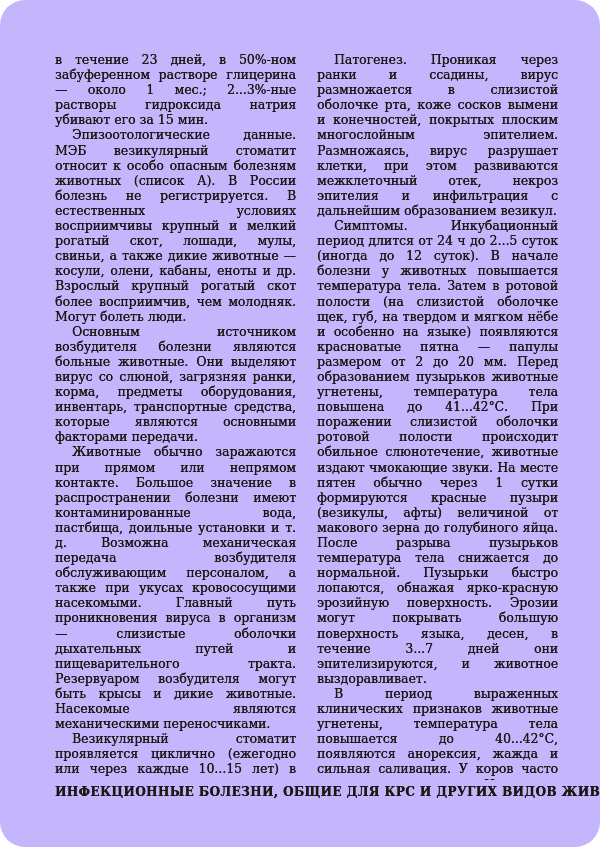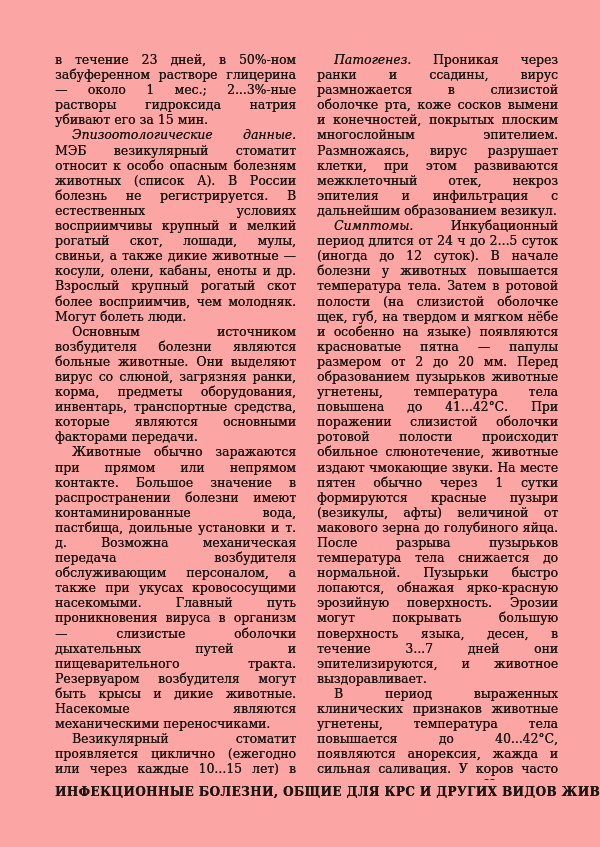--- a/index.html
+++ b/index.html
@@ -4,24 +4,25 @@
 <style>
   html, body {
     margin: 0;
     padding: 0;
     background: #ffffff;
   }
   .page {
     position: relative;
     width: 600px;
     height: 847px;
-    background: #fca5a5;
+    background: #c4b5fd;
     overflow: hidden;
     font-family: "DejaVu Serif", "Liberation Serif", serif;
     color: #1b1713;
+    border-radius: 25px;
   }
   .columns {
     position: absolute;
     left: 55px;
     top: 52px;
     width: 504px;
     display: flex;
     gap: 21px;
   }
   .col {
@@ -34,21 +35,20 @@
     font-size: 12.4px;
     line-height: 15.1px;
     text-align: justify;
     text-shadow: 0.25px 0 0 currentColor;
     word-spacing: 0.2px;
   }
   .para.indent {
     text-indent: 17px;
   }
   .lead {
-    font-style: italic;
   }
   .footer {
     position: absolute;
     left: 55px;
     right: 41px;
     top: 783px;
     display: flex;
     justify-content: space-between;
     align-items: baseline;
   }

